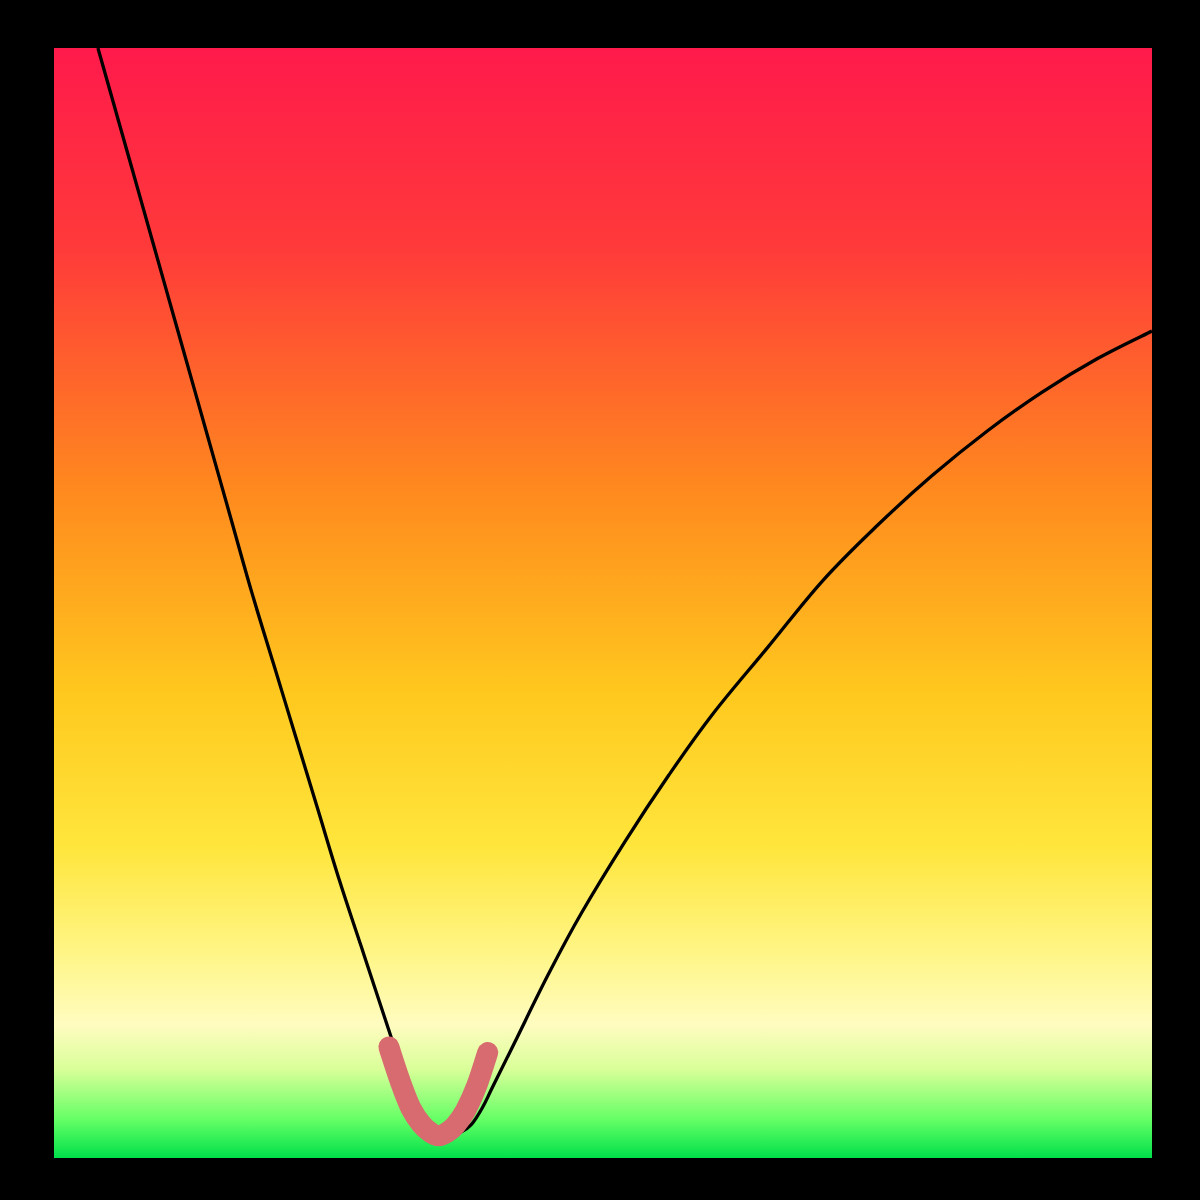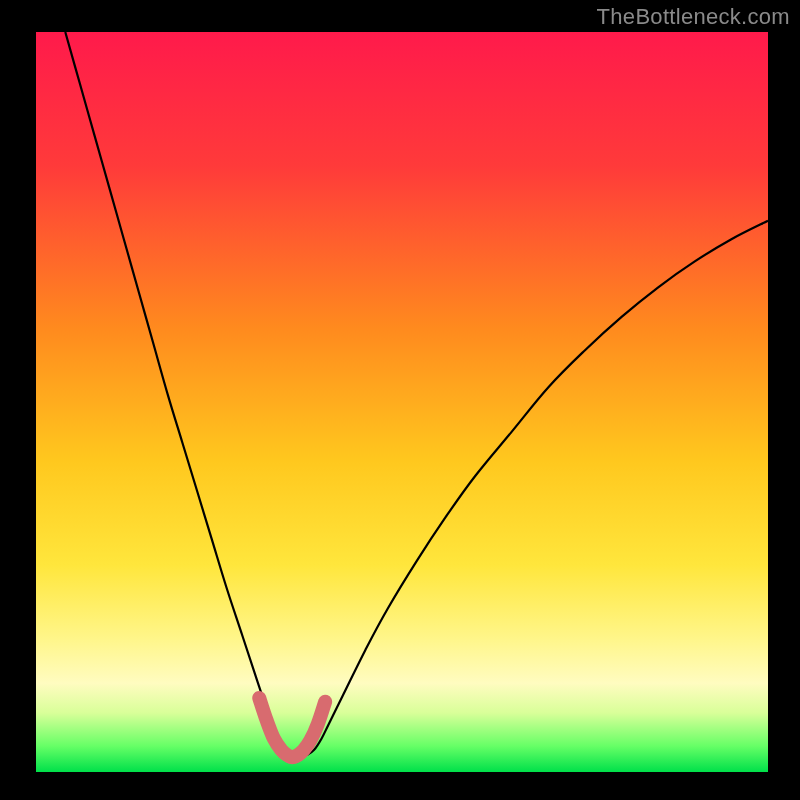--- a/index.html
+++ b/index.html
@@ -33,21 +33,20 @@
     width: 732px;
     height: 740px;
   }
   svg { display: block; }
 </style>
 </head>
 <body>
 
 <div class="frame">
 
-  <div class="watermark">TheBottleneck.com</div>
 
   <div class="plot">
     <svg id="chart-svg" viewBox="0 0 732 740" width="732" height="740">
       <defs>
         <linearGradient id="bg-grad" x1="0" y1="0" x2="0" y2="1">
             <stop offset="0%" stop-color="#ff1a4b"></stop>
             <stop offset="18%" stop-color="#ff3a3a"></stop>
             <stop offset="40%" stop-color="#ff8a1e"></stop>
             <stop offset="57.99999999999999%" stop-color="#ffc81e"></stop>
             <stop offset="72%" stop-color="#ffe63c"></stop>

